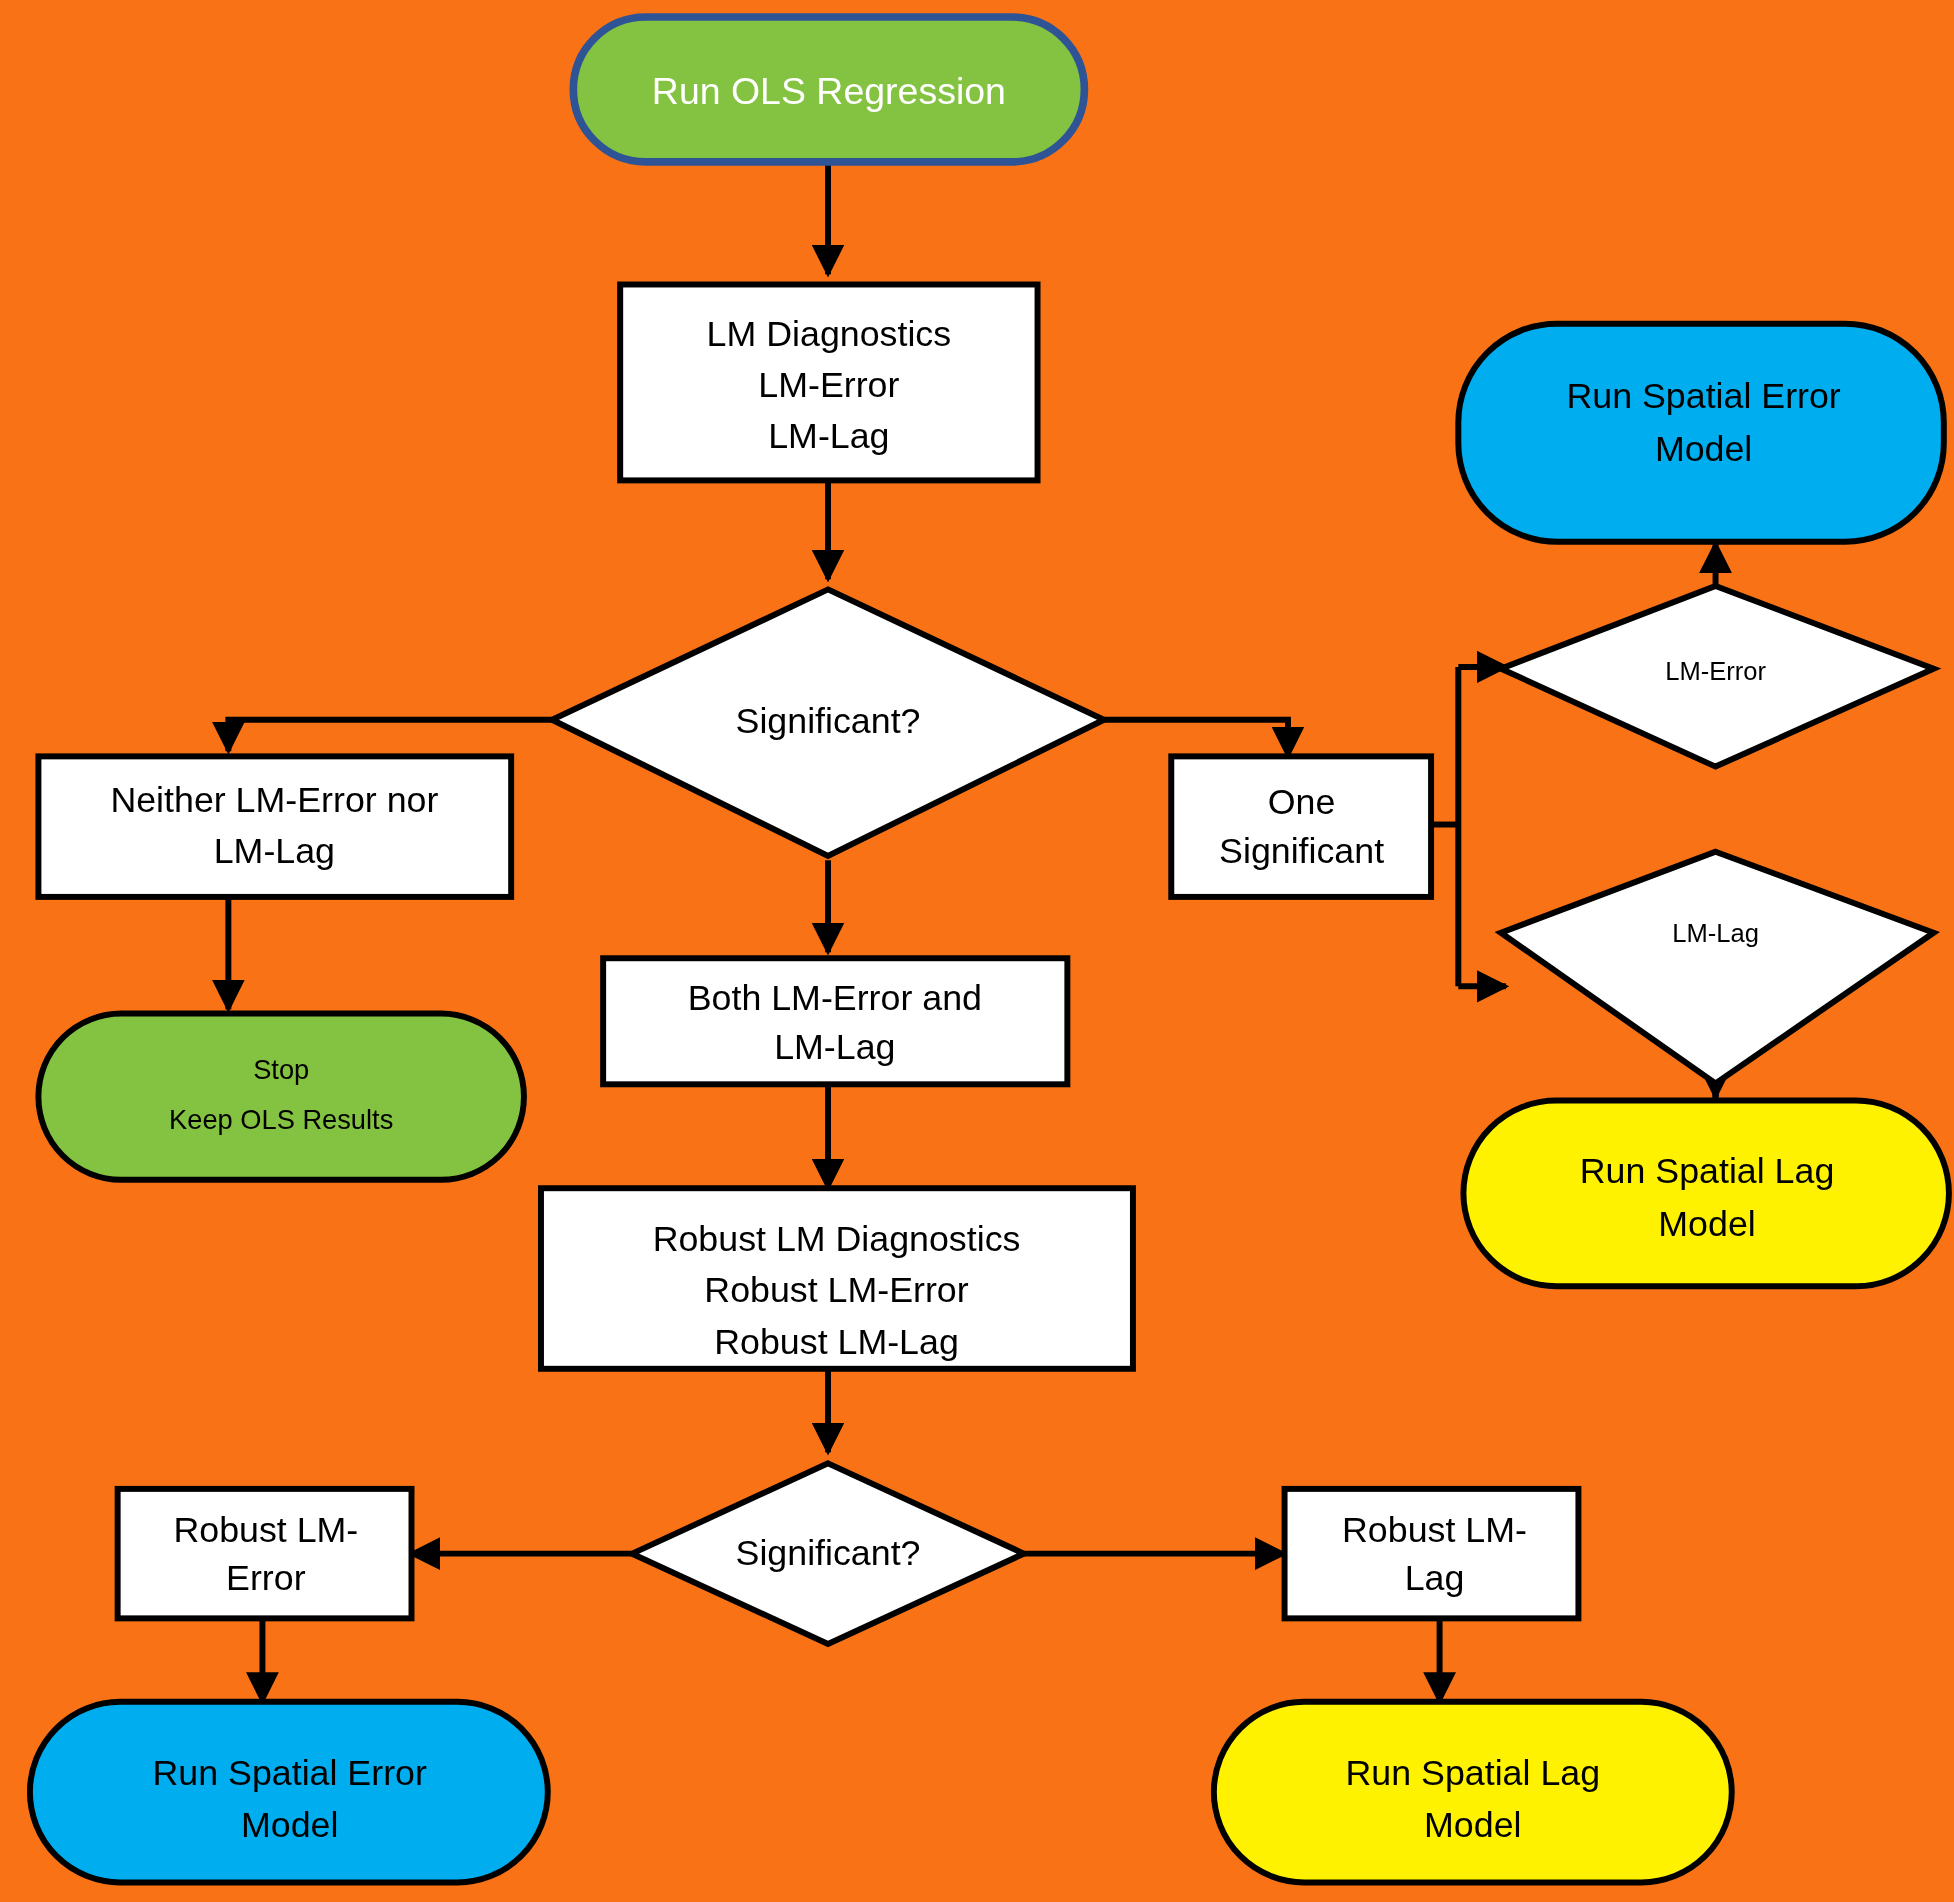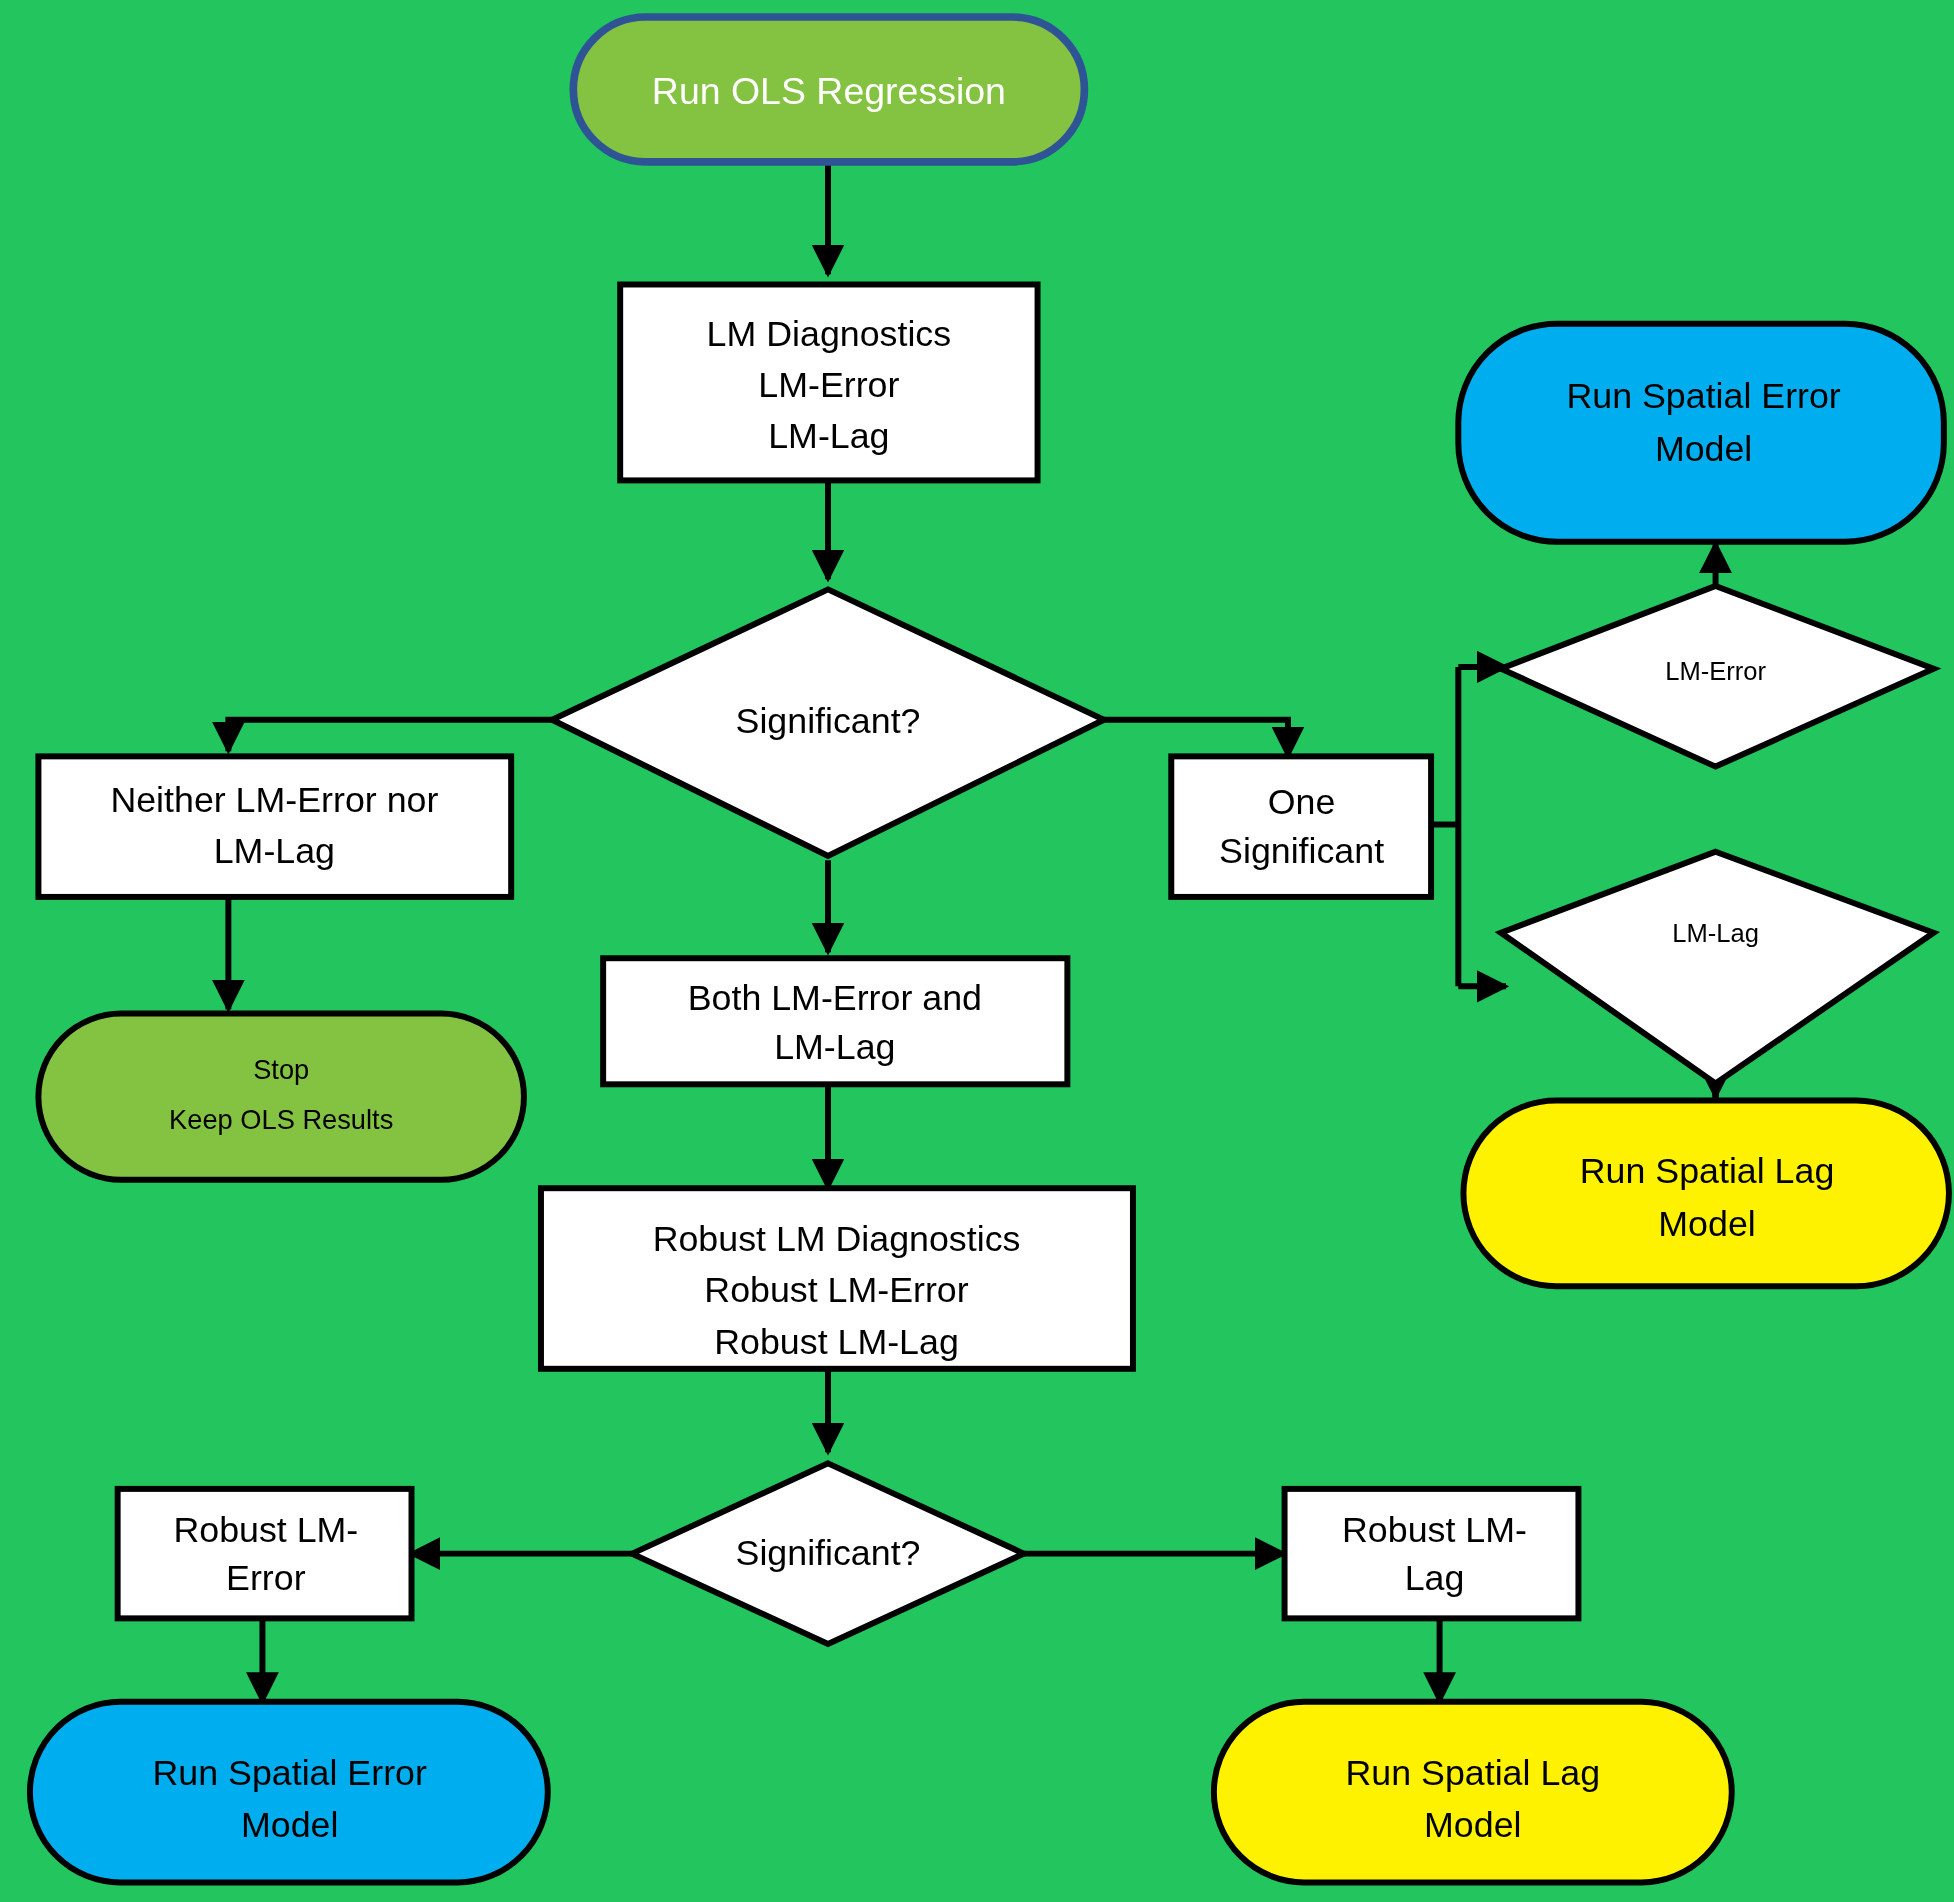--- a/index.html
+++ b/index.html
@@ -1,17 +1,17 @@
 <!DOCTYPE html>
 <html style="font-size:13.6px"><head>
 <meta charset="utf-8">
 <style>
   html,body{margin:0;padding:0;background:#ffffff;}
   body{font-family:"Liberation Sans", sans-serif;}
-  #stage{position:relative;width:1955px;height:1902px;background:#22c55e;overflow:hidden;}
+  #stage{position:relative;width:1955px;height:1902px;background:#f97316;overflow:hidden;}
   svg{display:block;width:1955px;height:1902px;}
   .nodeText{font-family:"Liberation Sans", sans-serif;fill:#000;text-anchor:middle;dominant-baseline:middle;}
   .lbl-lg{font-size:44px;}
   .lbl-md{font-size:42px;}
   .lbl-sm{font-size:32px;}
   .lbl-xs{font-size:30px;}
   .white-text{fill:#ffffff;}
   .edge{stroke:#000;stroke-width:7;fill:none;}
   .shape{stroke:#000;stroke-width:7;}
   .shape-blueborder{stroke:#2E5496;stroke-width:9;}

